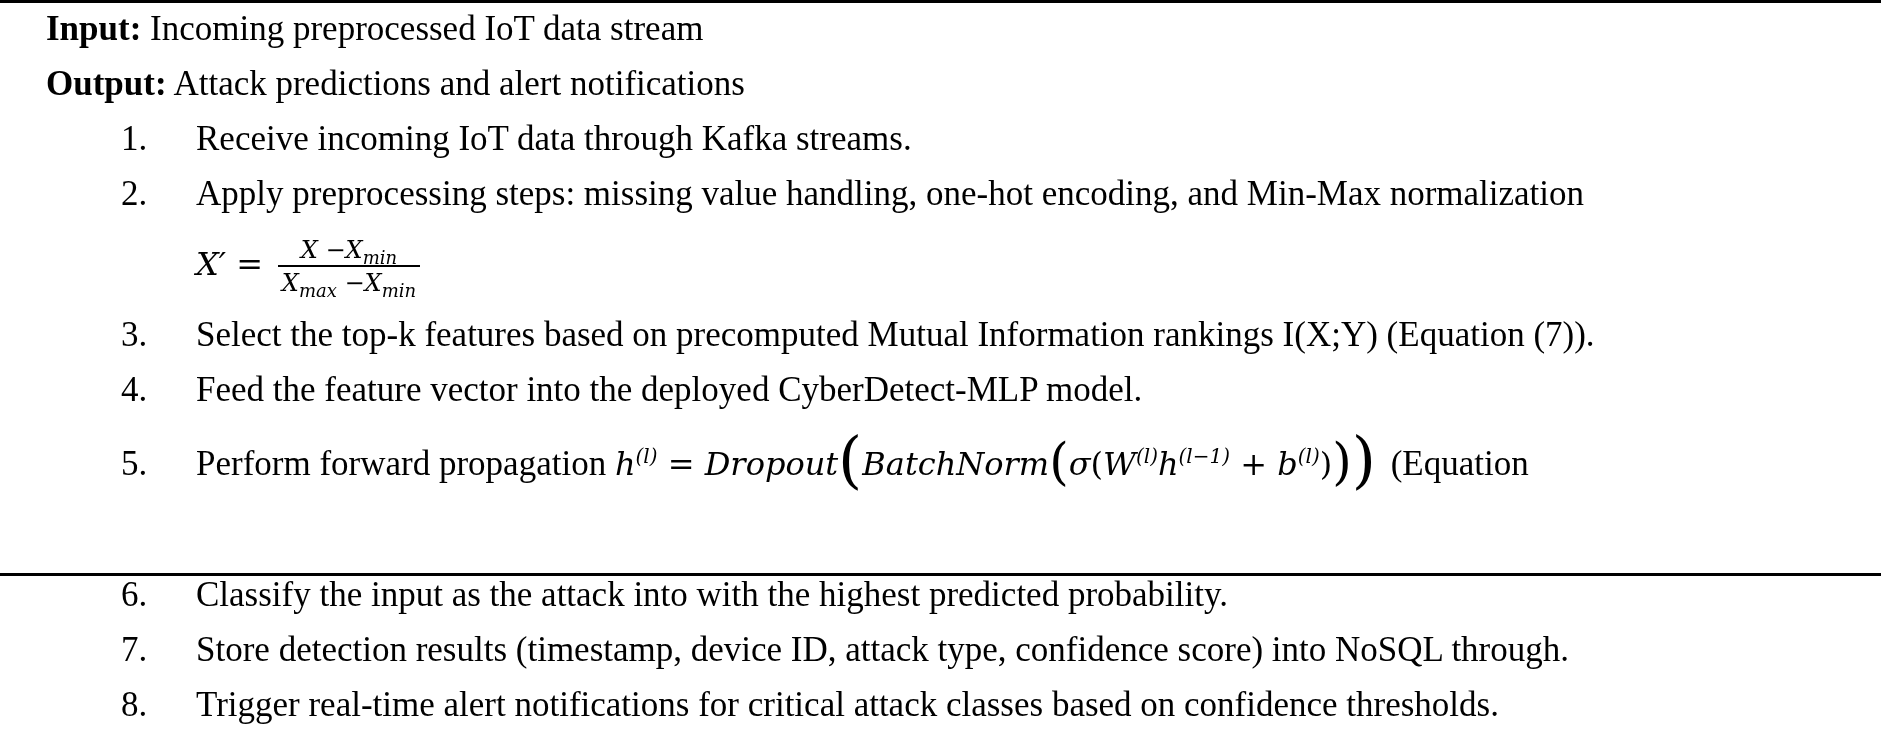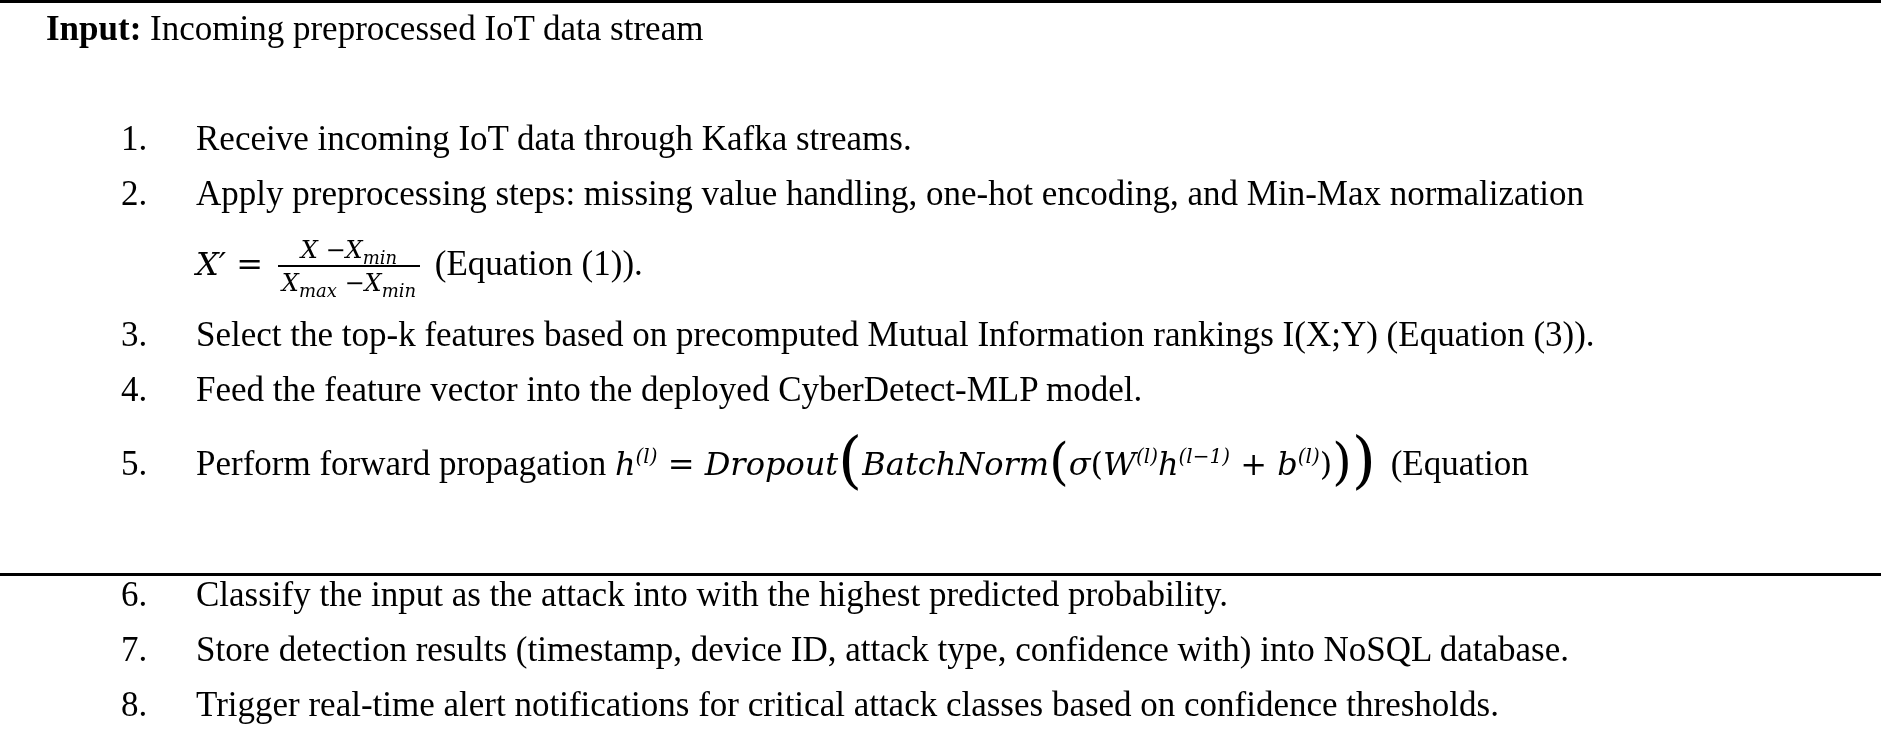--- a/index.html
+++ b/index.html
@@ -42,42 +42,45 @@
 </head>
 <body>
 
 <div class="algo-box">
 
   <div class="line io-line" style="top:6px;">
     <span class="io-label">Input:</span>
     <span>Incoming preprocessed IoT data stream</span>
   </div>
 
+  <div class="line io-line" style="top:61px;">
+    <span class="io-label">Output:</span>
+    <span>Attack predictions and alert notifications</span>
+  </div>
 
   <div class="line" style="top:116px; left:0; width:1881px;">
     <span class="step-num">1.</span>
     <span class="step-text">Receive incoming IoT data through Kafka streams.</span>
   </div>
 
   <div class="line" style="top:171px; left:0; width:1881px;">
     <span class="step-num">2.</span>
     <span class="step-text">Apply preprocessing steps: missing value handling, one-hot encoding, and Min-Max normalization</span>
   </div>
   <div class="line" style="top:226px; left:196px; height:70px; line-height:70px;">
     <span class="math">X′ =</span>
     <span class="frac">
       <span class="num"><span>X −X</span><sub>min</sub></span>
       <span class="den"><span>X</span><sub>max</sub><span> −X</span><sub>min</sub></span>
     </span>
-    <span>(Equation (1)).</span>
   </div>
 
   <div class="line" style="top:312px; left:0; width:1881px;">
     <span class="step-num">3.</span>
-    <span class="step-text">Select the top-k features based on precomputed Mutual Information rankings I(X;Y) (Equation (3)).</span>
+    <span class="step-text">Select the top-k features based on precomputed Mutual Information rankings I(X;Y) (Equation (7)).</span>
   </div>
 
   <div class="line" style="top:367px; left:0; width:1881px;">
     <span class="step-num">4.</span>
     <span class="step-text">Feed the feature vector into the deployed CyberDetect-MLP model.</span>
   </div>
 
   <div class="line" style="top:441px; left:0; width:1881px;">
     <span class="step-num">5.</span>
     <span class="step-text">
@@ -87,21 +90,21 @@
     </span>
   </div>
 
   <div class="line" style="top:572px; left:0; width:1881px;">
     <span class="step-num">6.</span>
     <span class="step-text">Classify the input as the attack into with the highest predicted probability.</span>
   </div>
 
   <div class="line" style="top:627px; left:0; width:1881px;">
     <span class="step-num">7.</span>
-    <span class="step-text">Store detection results (timestamp, device ID, attack type, confidence with) into NoSQL database.</span>
+    <span class="step-text">Store detection results (timestamp, device ID, attack type, confidence score) into NoSQL through.</span>
   </div>
 
   <div class="line" style="top:682px; left:0; width:1881px;">
     <span class="step-num">8.</span>
     <span class="step-text">Trigger real-time alert notifications for critical attack classes based on confidence thresholds.</span>
   </div>
 
 </div>
 
 </body></html>

